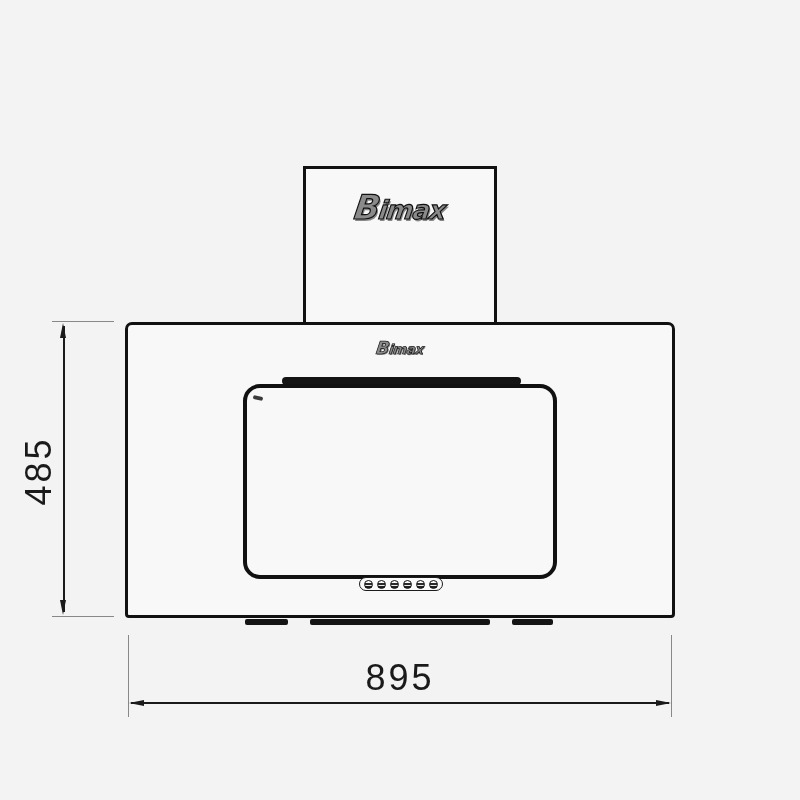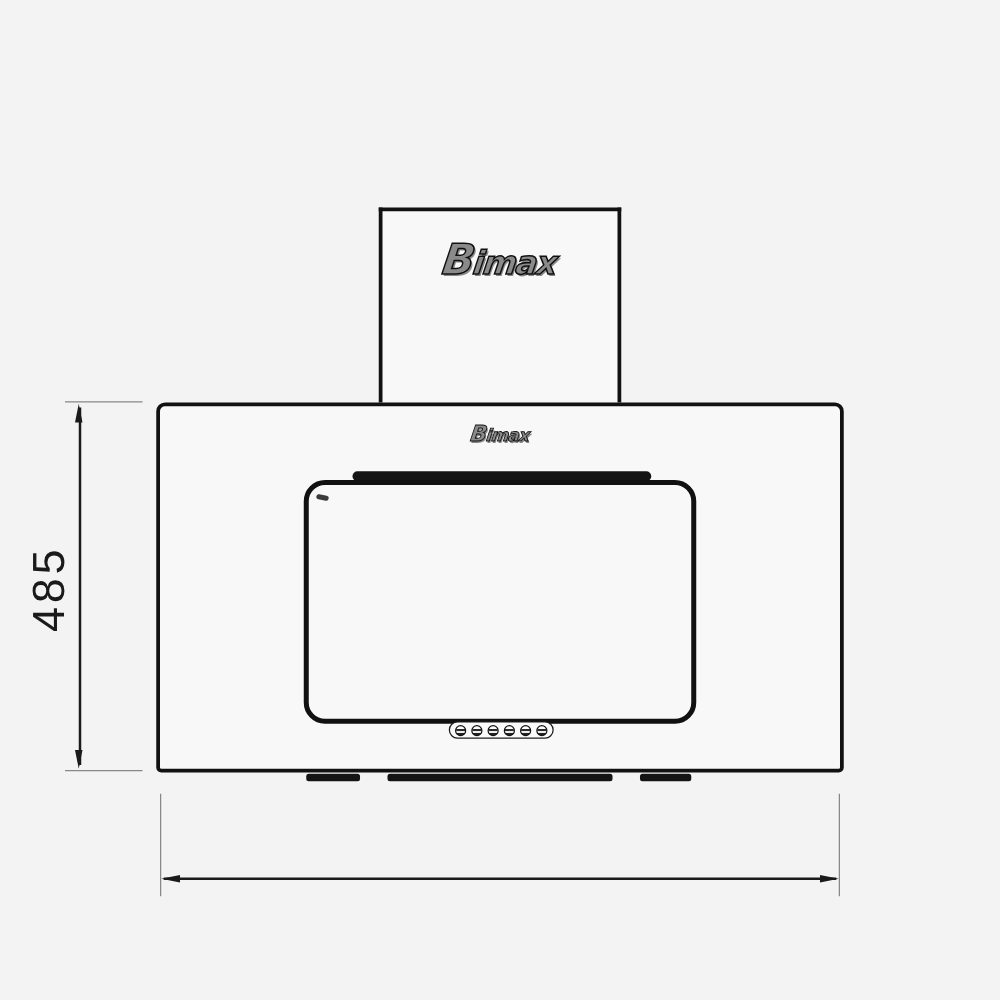--- a/index.html
+++ b/index.html
@@ -120,17 +120,18 @@
   <div class="dim-line" id="dim-line-v"></div>
   <div class="arrow" id="arrow-up"></div>
   <div class="arrow" id="arrow-down"></div>
   <div class="dim-label" id="dim-label-height">485</div>
 
   <div class="ext-line" id="ext-v-left"></div>
   <div class="ext-line" id="ext-v-right"></div>
   <div class="dim-line" id="dim-line-h"></div>
   <div class="arrow" id="arrow-left"></div>
   <div class="arrow" id="arrow-right"></div>
+  <div class="dim-label" id="dim-label-width">895</div>
 
 <div class="vent-seg" style="left: 245px; width: 43px;"></div>
     <div class="vent-seg" style="left: 310px; width: 180px;"></div>
     <div class="vent-seg" style="left: 512px; width: 41px;"></div>
   </div>
 
 </body></html>

